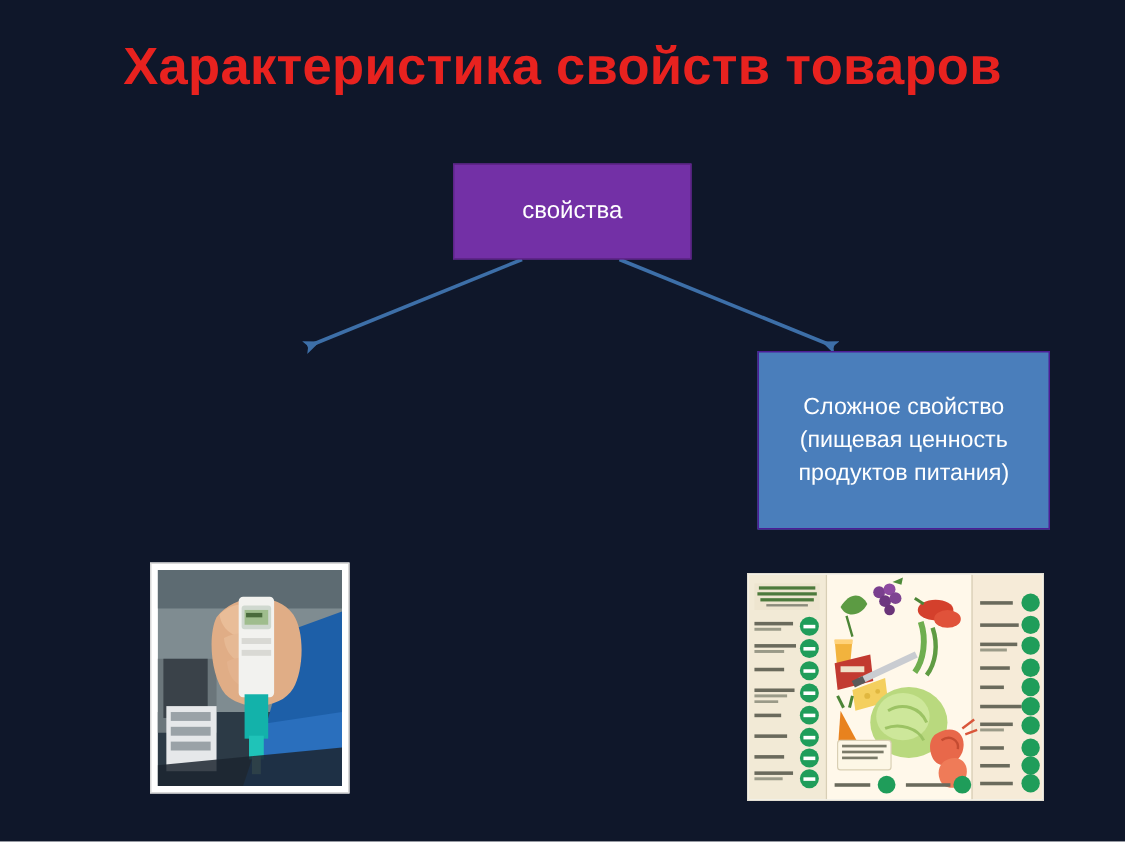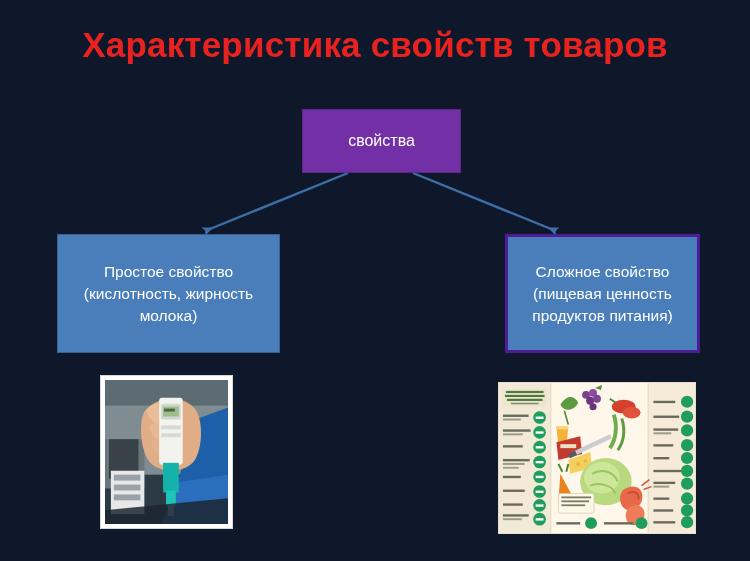--- a/index.html
+++ b/index.html
@@ -76,21 +76,21 @@
     background: #4A7EBB;
     border: 1px solid #37618f;
   }
 
   #box-complex {
     left: 505px;
     top: 234px;
     width: 195px;
     height: 119px;
     background: #4A7EBB;
-    border: 3px solid #4c1d95;
+    border: 1px solid #4c1d95;
   }
 
   .node-text {
     display: block;
     white-space: pre-line;
   }
 
   
   .photo {
     position: absolute;
@@ -140,25 +140,20 @@
 
     <line x1="348" y1="173" x2="205" y2="231" stroke="#3D6FA8" stroke-width="2.4" marker-end="url(#arrowhead-left)"></line>
 
     <line x1="413" y1="173" x2="556" y2="231" stroke="#3D6FA8" stroke-width="2.4" marker-end="url(#arrowhead-right)"></line>
   </svg>
 
   <div class="node-box" id="box-root">
     <span class="node-text">свойства</span>
   </div>
 
-  <div class="node-box" id="box-simple">
-    <span class="node-text">Простое свойство
-(кислотность, жирность
-молока)</span>
-  </div>
 
   <div class="node-box" id="box-complex">
     <span class="node-text">Сложное свойство
 (пищевая ценность
 продуктов питания)</span>
   </div>
 
   <div class="photo" id="photo-ph-meter">
     <div class="photo-inner">
       <svg viewBox="0 0 125 146" width="100%" height="100%" preserveAspectRatio="none" xmlns="http://www.w3.org/2000/svg">

